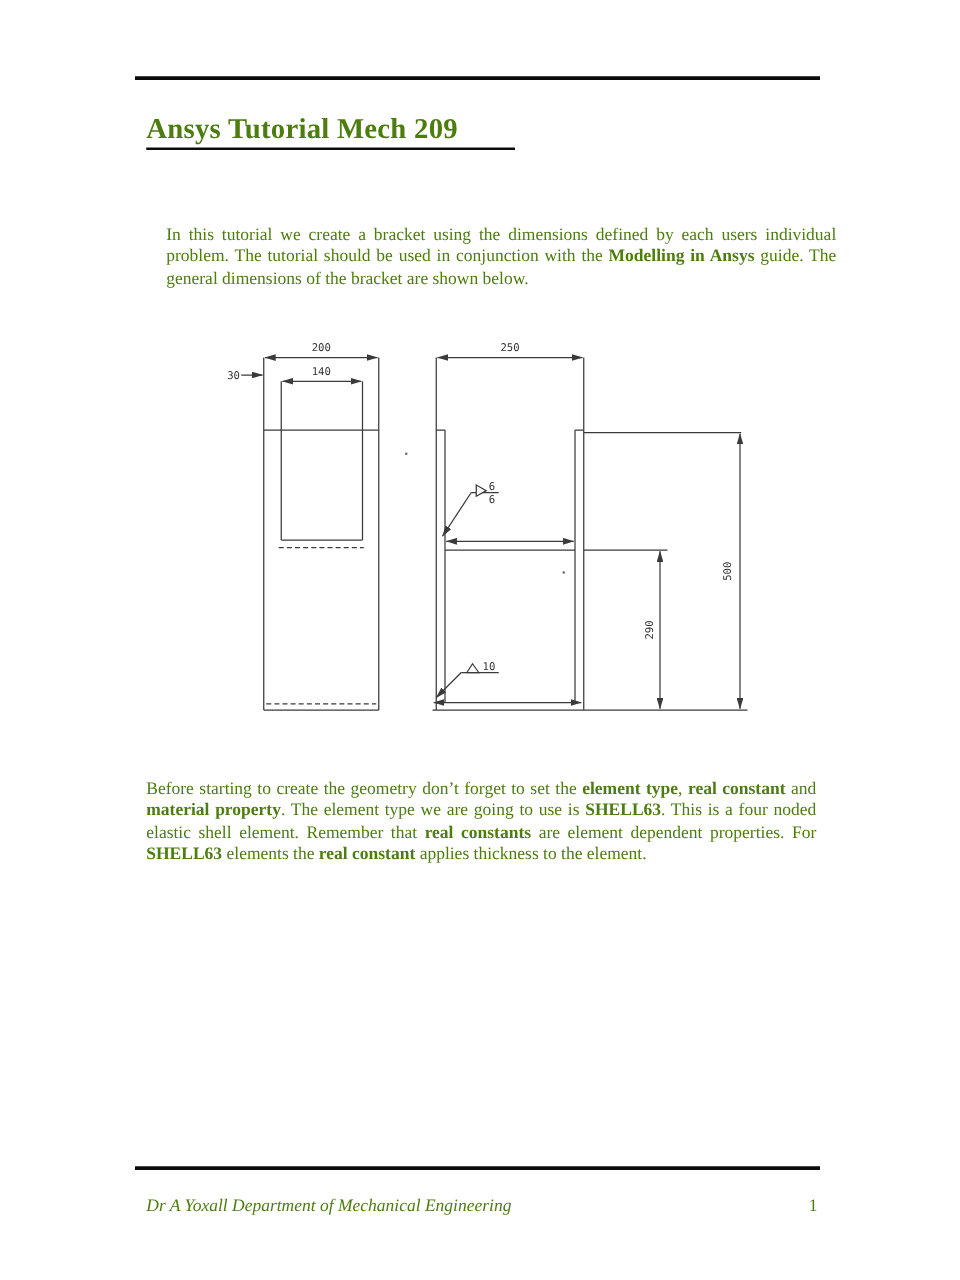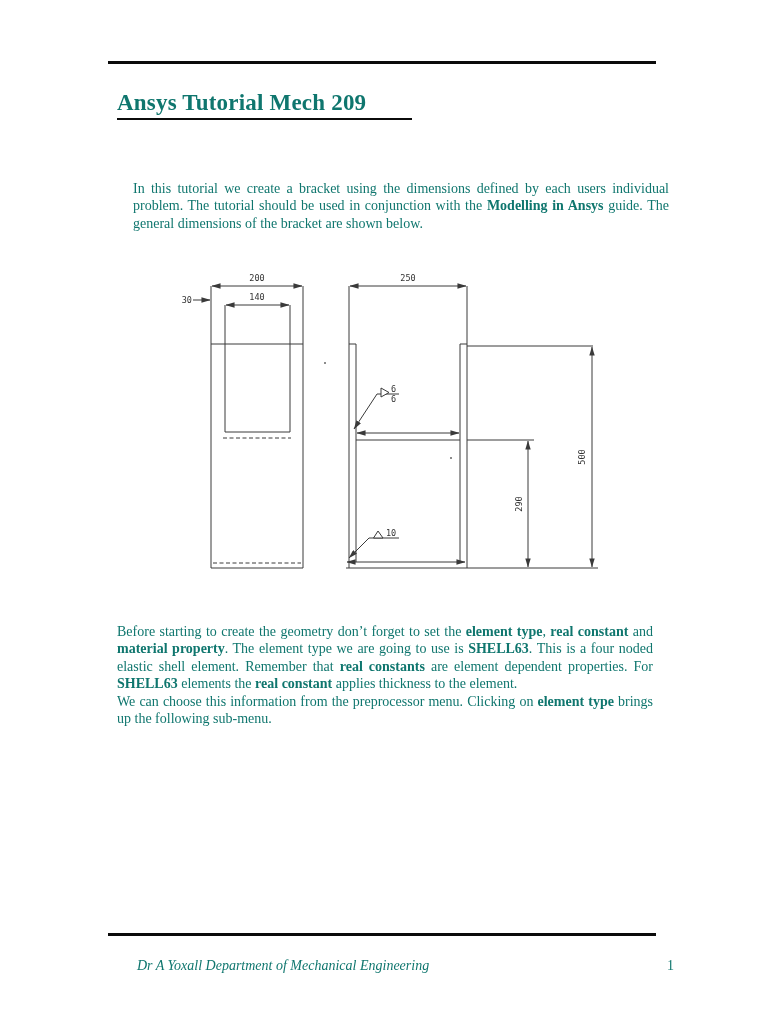--- a/index.html
+++ b/index.html
@@ -1,21 +1,21 @@
 <!DOCTYPE html>
 <html><head>
 <meta charset="utf-8">
 <style>
   html,body{margin:0;padding:0;background:#888;}
   .page{
     position:relative;
     width:768px;height:1024px;
     background:#ffffff;
     font-family:"Liberation Serif","DejaVu Serif",serif;
-    color:#0f766e;
+    color:#4d7c0f;
     overflow:hidden;
   }
   .rule{position:absolute;left:108px;width:548px;height:3px;background:#0b0b0b;}
   .rule-top{top:61px;}
   .rule-bottom{top:933px;}
   .title{
     position:absolute;left:117px;top:90px;
     font-size:23px;font-weight:bold;
     border-bottom:2.5px solid #0b0b0b;
     padding:0 46px 2px 0;
@@ -39,21 +39,20 @@
   .drawing text{
     font-family:"DejaVu Sans Mono",monospace;
     font-size:8.5px;fill:#333;
   }
   .drawing .weldsym{fill:#ffffff;stroke:#3a3a3a;stroke-width:1;}
   .drawing .speck{fill:#666;}
   .footer{
     position:absolute;left:117px;top:958px;width:537px;
     display:flex;justify-content:space-between;
     font-size:14px;
-    margin-left:20px;
   }
   .footer .author{font-style:italic;}
 </style>
 </head>
 <body>
 
 <div class="page">
 
   <div class="rule rule-top"></div>
 
@@ -135,21 +134,20 @@
         <text x="386" y="536">10</text>
       </g>
 
       <circle class="speck" cx="325" cy="363" r="1"></circle>
       <circle class="speck" cx="451" cy="458" r="1"></circle>
     </g>
   </svg>
 
   <div class="bodytext para2">
     <p><span>Before starting to create the geometry don’t forget to set the </span><b>element type</b><span>, </span><b>real constant</b><span> and </span><b>material property</b><span>. The element type we are going to use is </span><b>SHELL63</b><span>. This is a four noded elastic shell element. Remember that </span><b>real constants</b><span> are element dependent properties. For </span><b>SHELL63</b><span> elements the </span><b>real constant</b><span> applies thickness to the element.</span></p>
-    <p><span>We can choose this information from the preprocessor menu. Clicking on </span><b>element type</b><span> brings up the following sub-menu.</span></p>
   </div>
 
   <div class="rule rule-bottom"></div>
 
   <div class="footer">
     <span class="author">Dr A Yoxall Department of Mechanical Engineering</span>
     <span class="pagenum">1</span>
   </div>
 
 </div>

